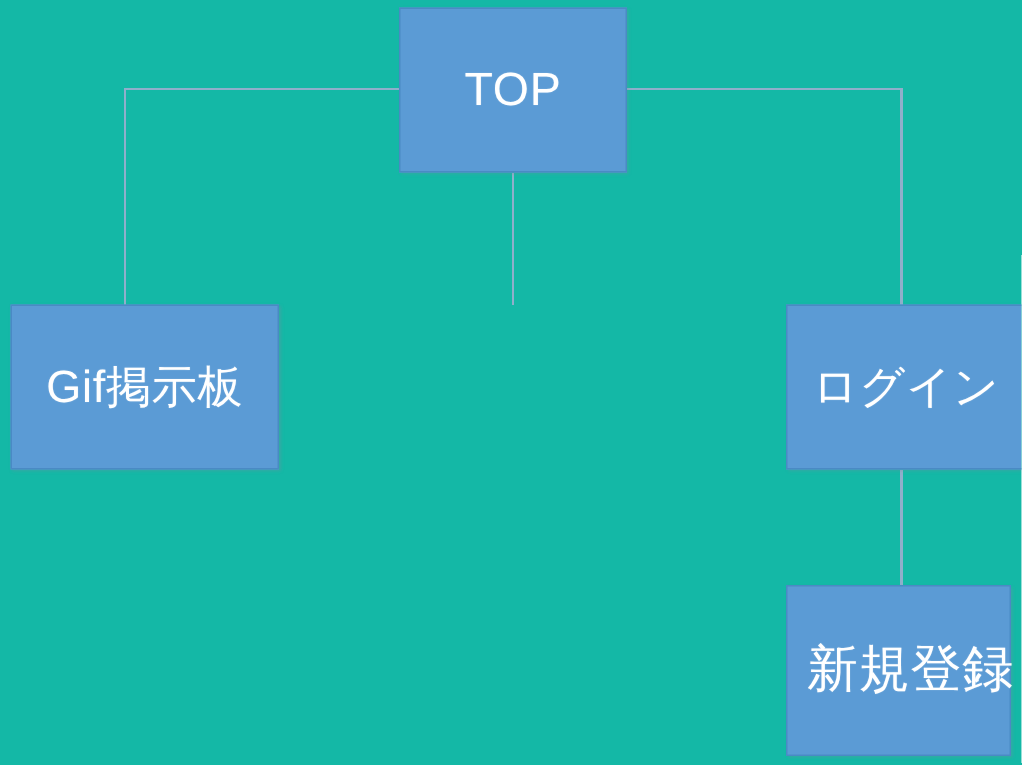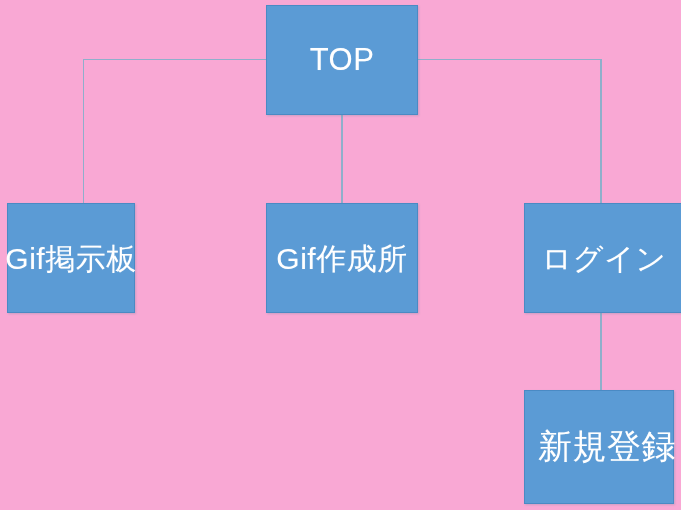--- a/index.html
+++ b/index.html
@@ -8,21 +8,21 @@
     padding: 0;
     background: #ffffff;
   }
   body {
     font-family: "Liberation Sans", "DejaVu Sans", sans-serif;
   }
   #canvas {
     position: relative;
     width: 681px;
     height: 510px;
-    background: #f9a8d4;
+    background: #14b8a6;
     overflow: hidden;
   }
   #connector-layer {
     position: absolute;
     left: 0;
     top: 0;
     width: 681px;
     height: 510px;
     pointer-events: none;
   }
@@ -40,21 +40,21 @@
     color: #ffffff;
     font-size: 30px;
     line-height: 1.1;
     letter-spacing: 0.5px;
     white-space: nowrap;
     text-align: center;
     text-shadow: 0 0 1px rgba(255,255,255,0.35);
   }
   
   #node-top      { left: 266px; top: 5px;   width: 152px; height: 110px; }
-  #node-board    { left: 7px;   top: 203px; width: 128px; height: 110px; }
+  #node-board    { left: 7px;   top: 203px; width: 179px; height: 110px; }
   #node-maker    { left: 266px; top: 203px; width: 152px; height: 110px; }
   #node-login    { left: 524px; top: 203px; width: 160px; height: 110px; }
   #node-register { left: 524px; top: 390px; width: 150px; height: 114px; }
 
   #node-top .node-label      { font-size: 31px; }
   #node-board .node-label    { font-size: 30px; }
   #node-maker .node-label    { font-size: 30px; }
   #node-login .node-label    { font-size: 30px; }
   #node-register .node-label { font-size: 34px; margin-left: 16px; }
 </style>
@@ -73,23 +73,20 @@
   </svg>
 
   <div class="node" id="node-top">
     <span class="node-label">TOP</span>
   </div>
 
   <div class="node" id="node-board">
     <span class="node-label">Gif掲示板</span>
   </div>
 
-  <div class="node" id="node-maker">
-    <span class="node-label">Gif作成所</span>
-  </div>
 
   <div class="node" id="node-login">
     <span class="node-label">ログイン</span>
   </div>
 
   <div class="node" id="node-register">
     <span class="node-label">新規登録</span>
   </div>
 
 </div>

